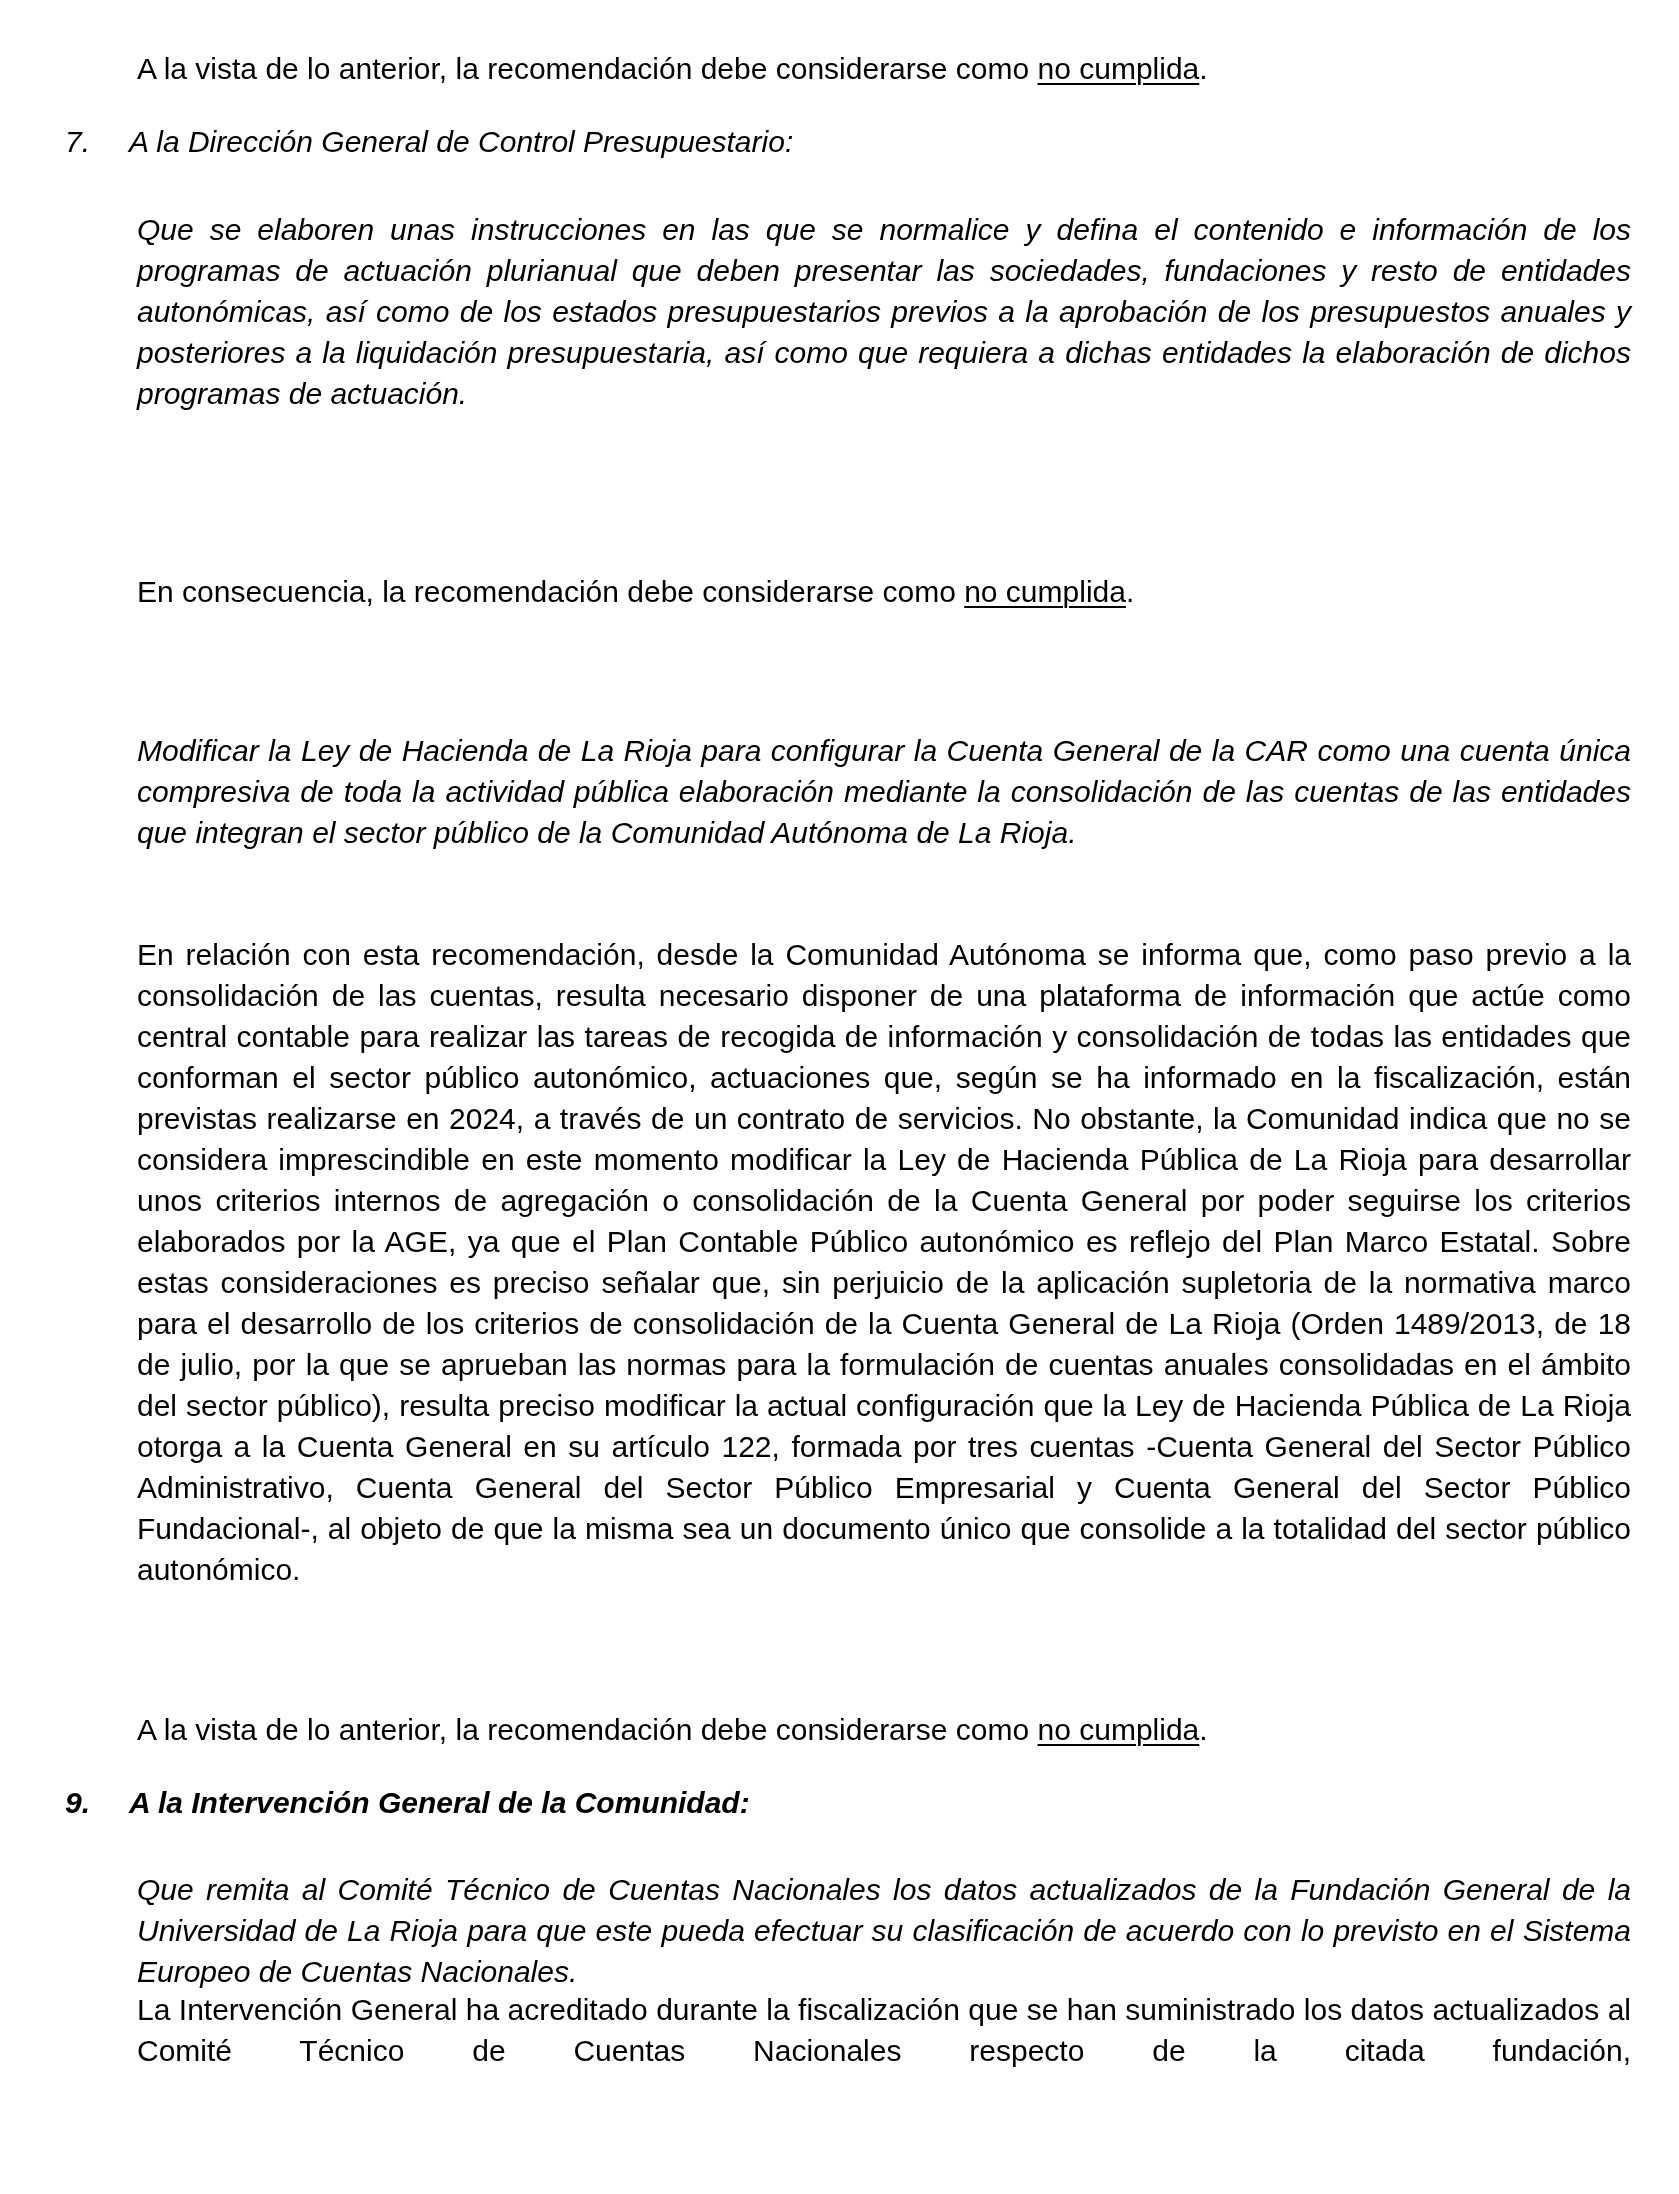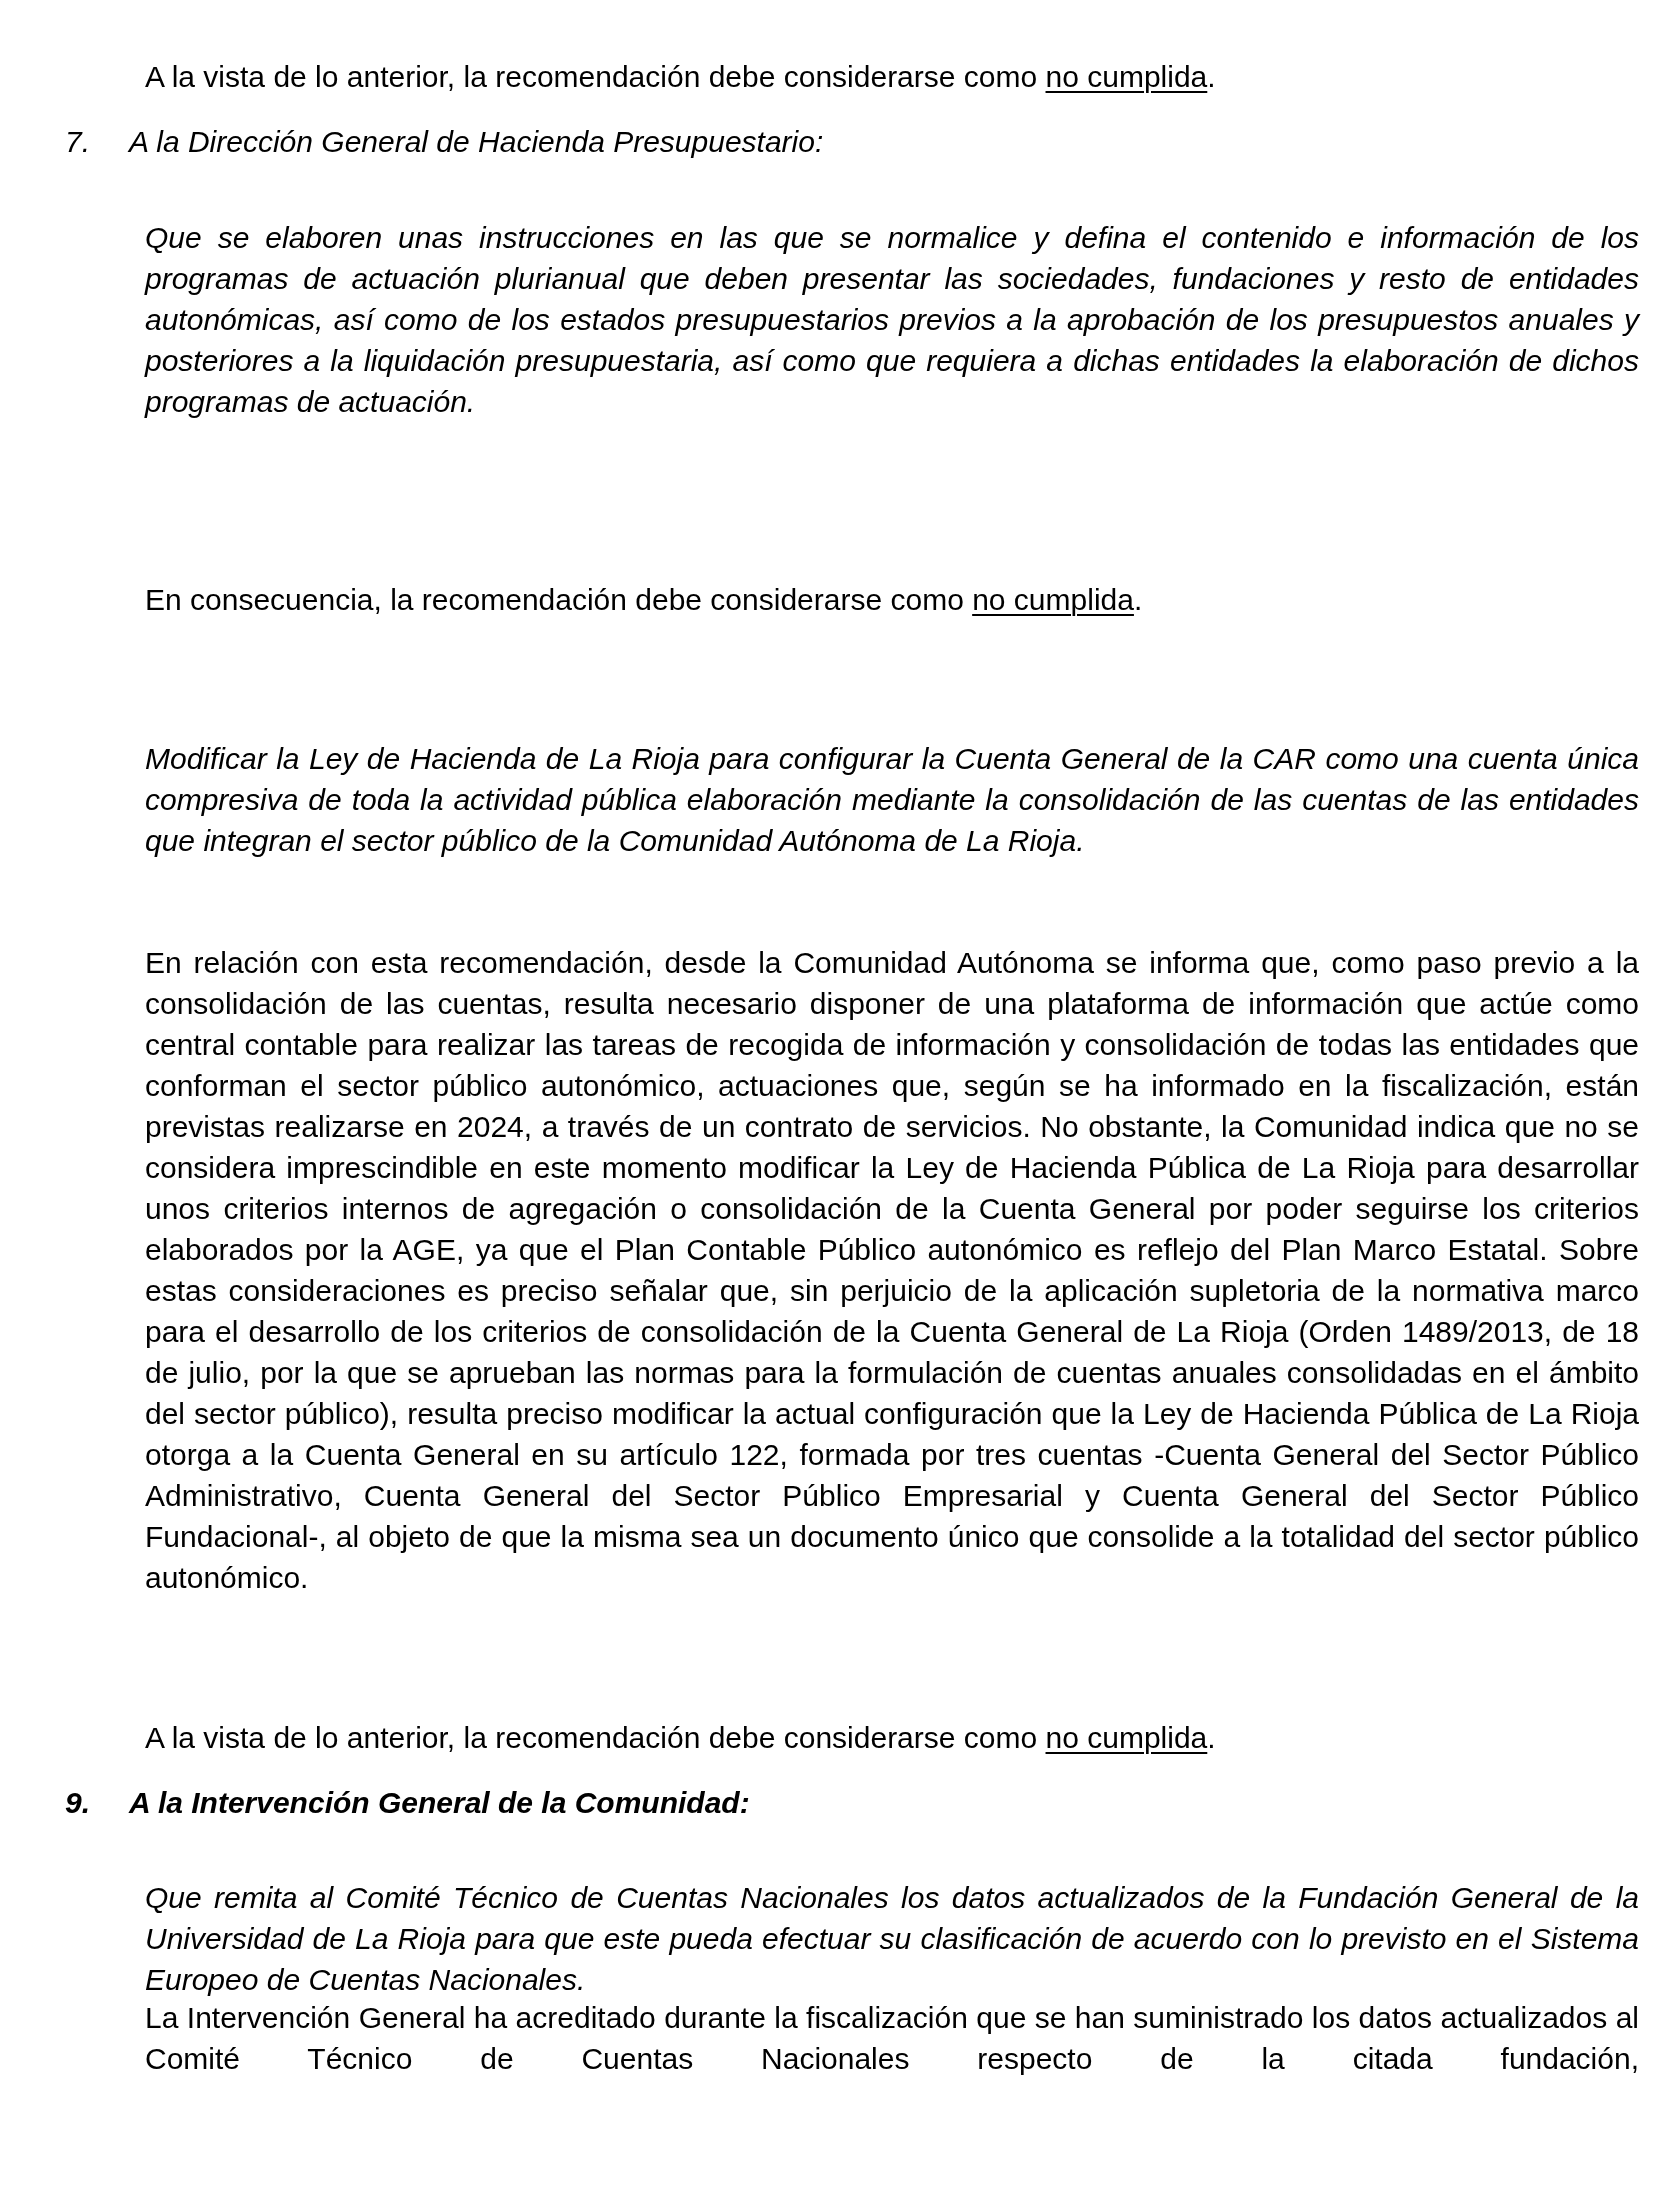--- a/index.html
+++ b/index.html
@@ -18,21 +18,21 @@
     height: 2194px;
   }
   .block {
     position: absolute;
     left: 129px;
     width: 1494px;
     font-size: 30px;
     line-height: 41px;
     text-align: justify;
     text-align-last: left;
-    margin: 16px;
+    margin: 8px;
   }
   .block.italic { font-style: italic; }
   .heading {
     position: absolute;
     left: 65px;
     width: 1557px;
     font-size: 30px;
     line-height: 41px;
     font-style: italic;
     margin: 0;
@@ -44,21 +44,21 @@
   }
   .u { text-decoration: underline; text-underline-offset: 4px; text-decoration-thickness: 1.6px; }
 </style>
 </head>
 <body>
 
 <div class="page">
 
   <p class="block" style="top:40px;"><span>A la vista de lo anterior, la recomendación debe considerarse como </span><span class="u">no cumplida</span><span>.</span></p>
 
-  <p class="heading" style="top:121px;"><span class="num">7.</span><span>A la Dirección General de Hacienda Presupuestario:</span></p>
+  <p class="heading" style="top:121px;"><span class="num">7.</span><span>A la Dirección General de Control Presupuestario:</span></p>
 
   <p class="block italic" style="top:201px;">Que se elaboren unas instrucciones en las que se normalice y defina el contenido e información de los programas de actuación plurianual que deben presentar las sociedades, fundaciones y resto de entidades autonómicas, así como de los estados presupuestarios previos a la aprobación de los presupuestos anuales y posteriores a la liquidación presupuestaria, así como que requiera a dichas entidades la elaboración de dichos programas de actuación.</p>
 
 
   <p class="block" style="top:563px;"><span>En consecuencia, la recomendación debe considerarse como </span><span class="u">no cumplida</span><span>.</span></p>
 
 
   <p class="block italic" style="top:722px;">Modificar la Ley de Hacienda de La Rioja para configurar la Cuenta General de la CAR como una cuenta única compresiva de toda la actividad pública elaboración mediante la consolidación de las cuentas de las entidades que integran el sector público de la Comunidad Autónoma de La Rioja.</p>
 
   <p class="block" style="top:926px;">En relación con esta recomendación, desde la Comunidad Autónoma se informa que, como paso previo a la consolidación de las cuentas, resulta necesario disponer de una plataforma de información que actúe como central contable para realizar las tareas de recogida de información y consolidación de todas las entidades que conforman el sector público autonómico, actuaciones que, según se ha informado en la fiscalización, están previstas realizarse en 2024, a través de un contrato de servicios. No obstante, la Comunidad indica que no se considera imprescindible en este momento modificar la Ley de Hacienda Pública de La Rioja para desarrollar unos criterios internos de agregación o consolidación de la Cuenta General por poder seguirse los criterios elaborados por la AGE, ya que el Plan Contable Público autonómico es reflejo del Plan Marco Estatal. Sobre estas consideraciones es preciso señalar que, sin perjuicio de la aplicación supletoria de la normativa marco para el desarrollo de los criterios de consolidación de la Cuenta General de La Rioja (Orden 1489/2013, de 18 de julio, por la que se aprueban las normas para la formulación de cuentas anuales consolidadas en el ámbito del sector público), resulta preciso modificar la actual configuración que la Ley de Hacienda Pública de La Rioja otorga a la Cuenta General en su artículo 122, formada por tres cuentas -Cuenta General del Sector Público Administrativo, Cuenta General del Sector Público Empresarial y Cuenta General del Sector Público Fundacional-, al objeto de que la misma sea un documento único que consolide a la totalidad del sector público autonómico.</p>

